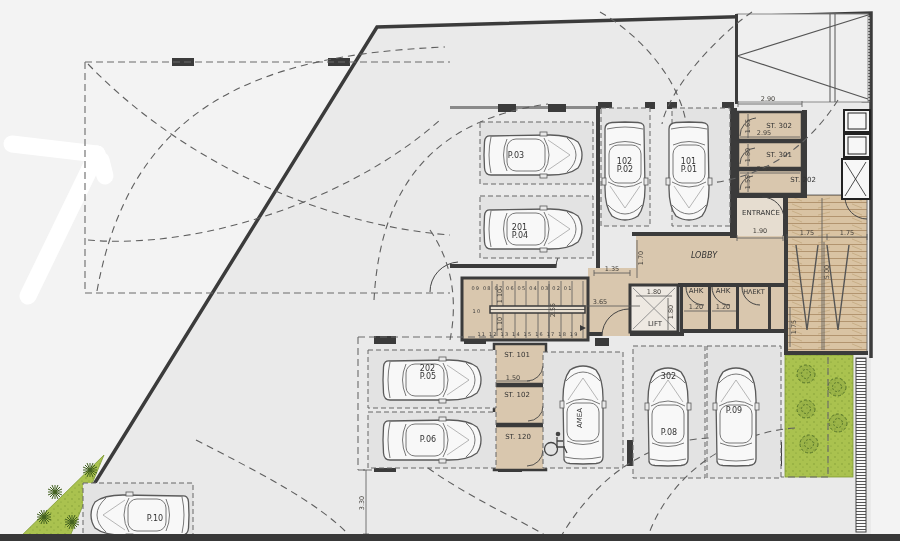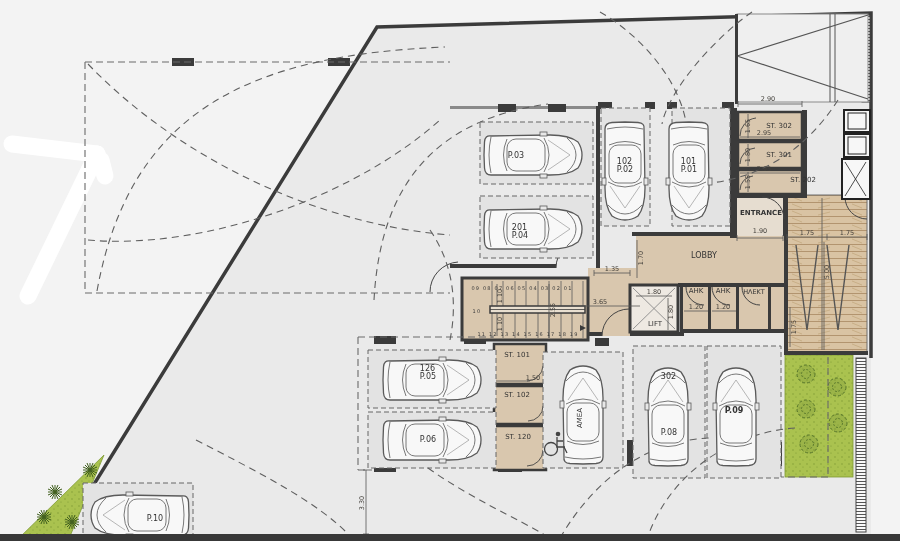--- a/index.html
+++ b/index.html
@@ -298,22 +298,22 @@
     <path d="M636,296 H672"></path>
     <path d="M668,298 V330"></path>
     <path d="M684,311 H708 M712,311 H736"></path>
     <path d="M496,381 H530"></path>
     <path d="M366,470 V534 M363,470 H369 M363,534 H369"></path>
   </g>
 
   <rect x="0" y="534" width="900" height="7" fill="#383838"></rect>
 </svg>
 
-<span class="lbl" style="left:704px;top:256px;">LOBBY</span>
-<span class="lbl small" style="left:761px;top:214px;font-weight:bold;">ENTRANCE</span>
+<span class="lbl" style="left:704px;top:256px;font-style:italic;">LOBBY</span>
+<span class="lbl small" style="left:761px;top:214px;">ENTRANCE</span>
 <span class="lbl small" style="left:655px;top:325px;">LIFT</span>
 <span class="lbl small" style="left:696px;top:292px;">AHK</span>
 <span class="lbl small" style="left:723px;top:292px;">AHK</span>
 <span class="lbl tiny" style="left:754px;top:292px;">ΗΛΕΚΤ</span>
 
 <span class="lbl small" style="left:779px;top:127px;">ST. 302</span>
 <span class="lbl small" style="left:779px;top:156px;">ST. 301</span>
 <span class="lbl small" style="left:782px;top:181px;margin-left:21px;">ST. 202</span>
 <span class="lbl small" style="left:517px;top:356px;">ST. 101</span>
 <span class="lbl small" style="left:517px;top:396px;">ST. 102</span>
@@ -326,29 +326,29 @@
     </span>
 <span class="lbl two" style="left:625px;top:166px;">
       <span>102</span>
       <span>P.02</span>
     </span>
 <span class="lbl two" style="left:689px;top:166px;">
       <span>101</span>
       <span>P.01</span>
     </span>
 <span class="lbl two" style="left:428px;top:373px;">
-      <span>126</span>
+      <span>202</span>
       <span>P.05</span>
     </span>
 <span class="lbl" style="left:428px;top:440px;">P.06</span>
 <span class="lbl two" style="left:669px;top:405px;gap:48px;">
       <span>302</span>
       <span>P.08</span>
     </span>
-<span class="lbl" style="left:734px;top:411px;font-weight:bold;">P.09</span>
+<span class="lbl" style="left:734px;top:411px;">P.09</span>
 <span class="lbl" style="left:155px;top:519px;">P.10</span>
 <span class="lbl rot small" style="left:581px;top:418px;">AMEA</span>
 
 <span class="steps" style="left:522px;top:288px;">09 08 07 06 05 04 03 02 01</span>
 <span class="steps" style="left:528px;top:334px;">11 12 13 14 15 16 17 18 19</span>
 <span class="steps" style="left:477px;top:311px;">10</span>
 
 <span class="dim" style="left:768px;top:99px;">2.90</span>
 <span class="dim" style="left:764px;top:133px;">2.95</span>
 <span class="dim" style="left:764px;top:169px;">2.95</span>
@@ -363,16 +363,16 @@
 <span class="dim" style="left:612px;top:269px;">1.35</span>
 <span class="dim v" style="left:641px;top:258px;">1.70</span>
 <span class="dim" style="left:600px;top:302px;">3.65</span>
 <span class="dim v" style="left:553px;top:310px;">2.55</span>
 <span class="dim v" style="left:500px;top:296px;">1.10</span>
 <span class="dim v" style="left:500px;top:324px;">1.10</span>
 <span class="dim" style="left:654px;top:292px;">1.80</span>
 <span class="dim v" style="left:671px;top:312px;">1.80</span>
 <span class="dim" style="left:696px;top:307px;">1.20</span>
 <span class="dim" style="left:723px;top:307px;">1.20</span>
-<span class="dim" style="left:513px;top:378px;margin-left:20px;">1.50</span>
+<span class="dim" style="left:513px;top:378px;">1.50</span>
 <span class="dim v" style="left:362px;top:503px;">3.30</span>
 
 </div>
 
 </body></html>

